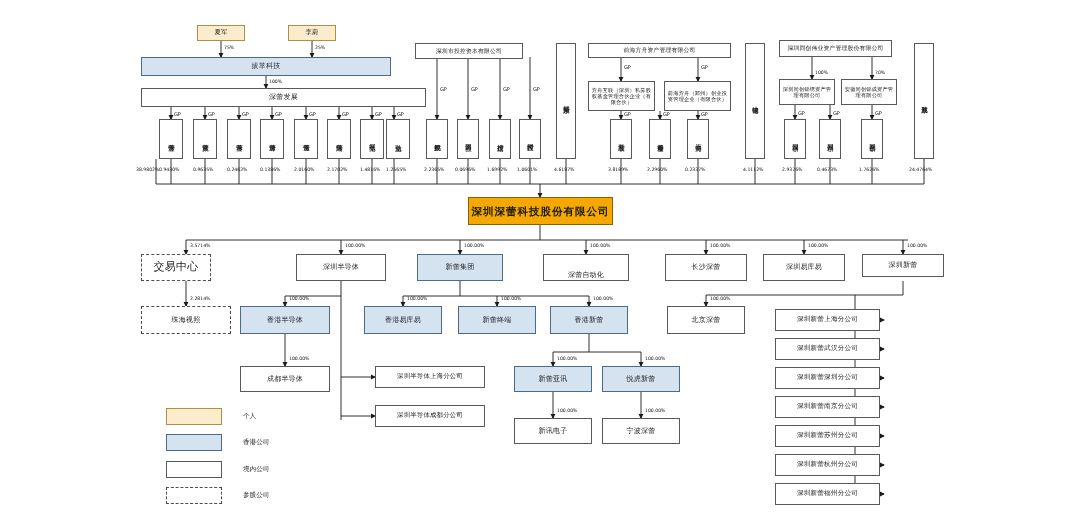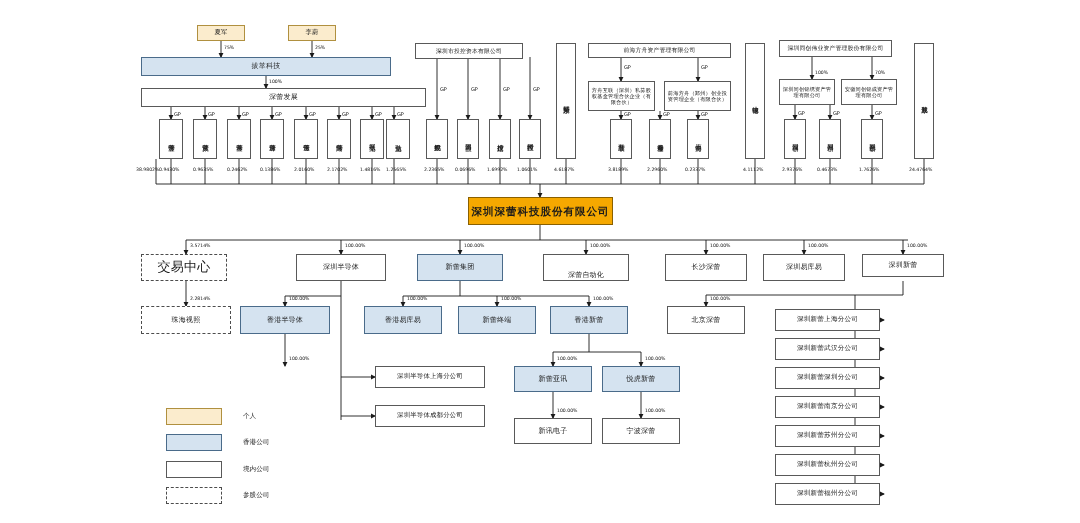--- a/index.html
+++ b/index.html
@@ -297,21 +297,21 @@
 
   <div class="node vert" style="left:914px;top:43px;width:20px;height:116px;">
     <span>其他股东</span>
   </div>
   <div class="pct" style="left:909px;top:167px;">24.4764%</div>
 
   <div class="node main" style="left:468px;top:197px;width:145px;height:28px;">
     <span>深圳深蕾科技股份有限公司</span>
   </div>
 
-  <div class="node dash" style="left:141px;top:254px;width:86px;height:27px;font-size:13px;">
+  <div class="node dash" style="left:141px;top:254px;width:70px;height:27px;font-size:11px;">
     <span>交易中心</span>
   </div>
   <div class="node" style="left:296px;top:254px;width:90px;height:27px;font-size:7px;">
     <span>深圳半导体</span>
   </div>
   <div class="node hk" style="left:417px;top:254px;width:86px;height:27px;font-size:7px;">
     <span>新蕾集团</span>
   </div>
   <div class="node" style="left:543px;top:254px;width:86px;height:27px;font-size:7px;align-items:flex-end;">
     <span>深蕾自动化</span>
@@ -351,20 +351,23 @@
   <div class="node" style="left:667px;top:306px;width:78px;height:28px;font-size:7px;">
     <span>北京深蕾</span>
   </div>
   <div class="pct" style="left:190px;top:296px;">2.2814%</div>
   <div class="pct" style="left:289px;top:296px;">100.00%</div>
   <div class="pct" style="left:407px;top:296px;">100.00%</div>
   <div class="pct" style="left:501px;top:296px;">100.00%</div>
   <div class="pct" style="left:593px;top:296px;">100.00%</div>
   <div class="pct" style="left:710px;top:296px;">100.00%</div>
 
+  <div class="node" style="left:240px;top:366px;width:90px;height:26px;font-size:7px;">
+    <span>成都半导体</span>
+  </div>
   <div class="node" style="left:375px;top:366px;width:110px;height:22px;font-size:6.4px;">
     <span>深圳半导体上海分公司</span>
   </div>
   <div class="node" style="left:375px;top:405px;width:110px;height:22px;font-size:6.4px;">
     <span>深圳半导体成都分公司</span>
   </div>
   <div class="node hk" style="left:514px;top:366px;width:78px;height:26px;font-size:7px;">
     <span>新蕾亚讯</span>
   </div>
   <div class="node hk" style="left:602px;top:366px;width:78px;height:26px;font-size:7px;">

